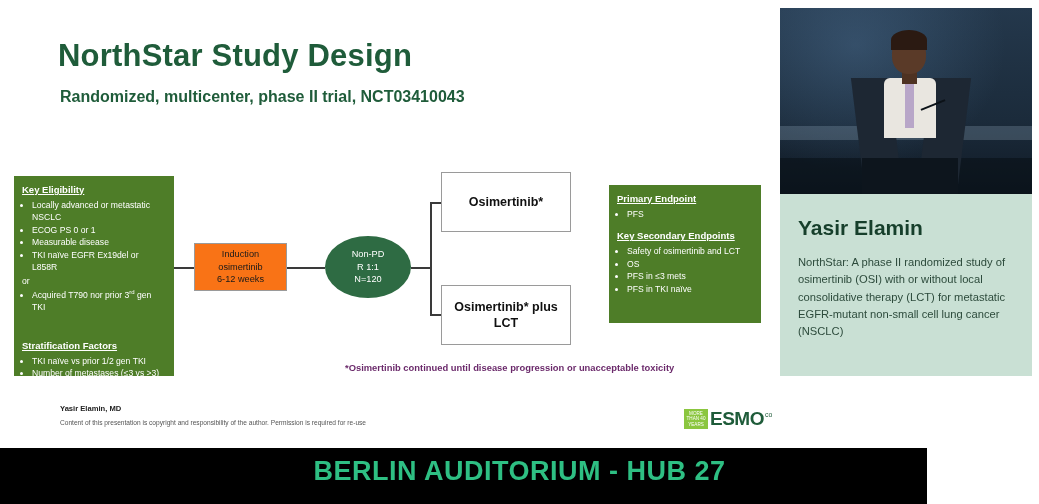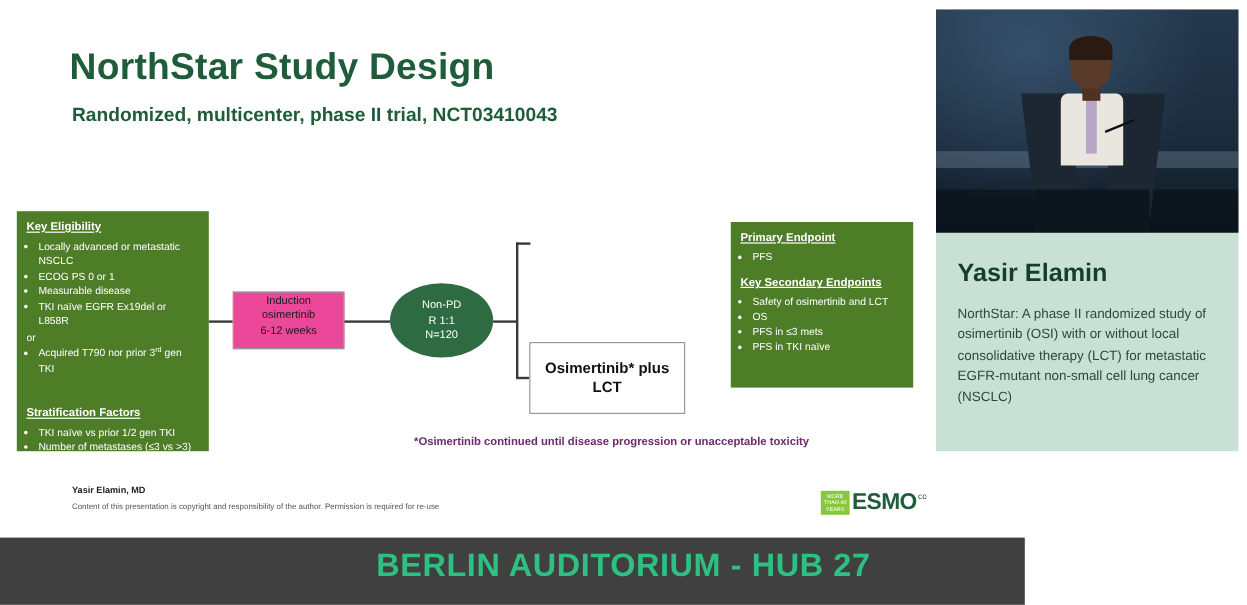--- a/index.html
+++ b/index.html
@@ -90,24 +90,25 @@
   }
 
   
   #induction-box {
     position: absolute;
     left: 194px;
     top: 243px;
     width: 93px;
     height: 48px;
     border: 1px solid #9a9a9a;
-    background: #ec4899;
+    background: #f97316;
     display: flex;
     flex-direction: column;
     align-items: center;
+    justify-content: center;
     box-sizing: border-box;
   }
   #induction-box span {
     font-size: 9.2px;
     color: #1a1a1a;
     line-height: 1.35;
     text-align: center;
   }
 
   
@@ -339,23 +340,23 @@
     line-height: 1.55;
     color: #2c4a3b;
     margin: 0;
   }
 
   
   #bottom-bar {
     position: absolute;
     left: 0;
     top: 448px;
-    width: 854px;
+    width: 927px;
     height: 56px;
-    background: #404040;
+    background: #000000;
   }
   #bottom-text {
     position: absolute;
     left: 0;
     top: 8px;
     width: 1039px;
     text-align: center;
     font-size: 27px;
     font-weight: bold;
     color: #2EBF83;
@@ -406,20 +407,23 @@
     <span>Non-PD</span>
     <span>R 1:1</span>
     <span>N=120</span>
   </div>
 
   <div class="line" style="left:411px; top:267px; width:20px; height:1.5px;"></div>
   <div class="line" style="left:430px; top:202px; width:1.5px; height:113px;"></div>
   <div class="line" style="left:430px; top:202px; width:12px; height:1.5px;"></div>
   <div class="line" style="left:430px; top:314px; width:12px; height:1.5px;"></div>
 
+  <div class="arm-box" id="arm-a">
+    <span>Osimertinib*</span>
+  </div>
   <div class="arm-box" id="arm-b">
     <span>Osimertinib* plus LCT</span>
   </div>
 
   <div class="green-box" id="endpoints-box">
     <span class="gb-heading">Primary Endpoint</span>
     <ul class="gb-list">
       <li>PFS</li>
     </ul>
     <span class="gb-heading" style="margin-top:10px;">Key Secondary Endpoints</span>

